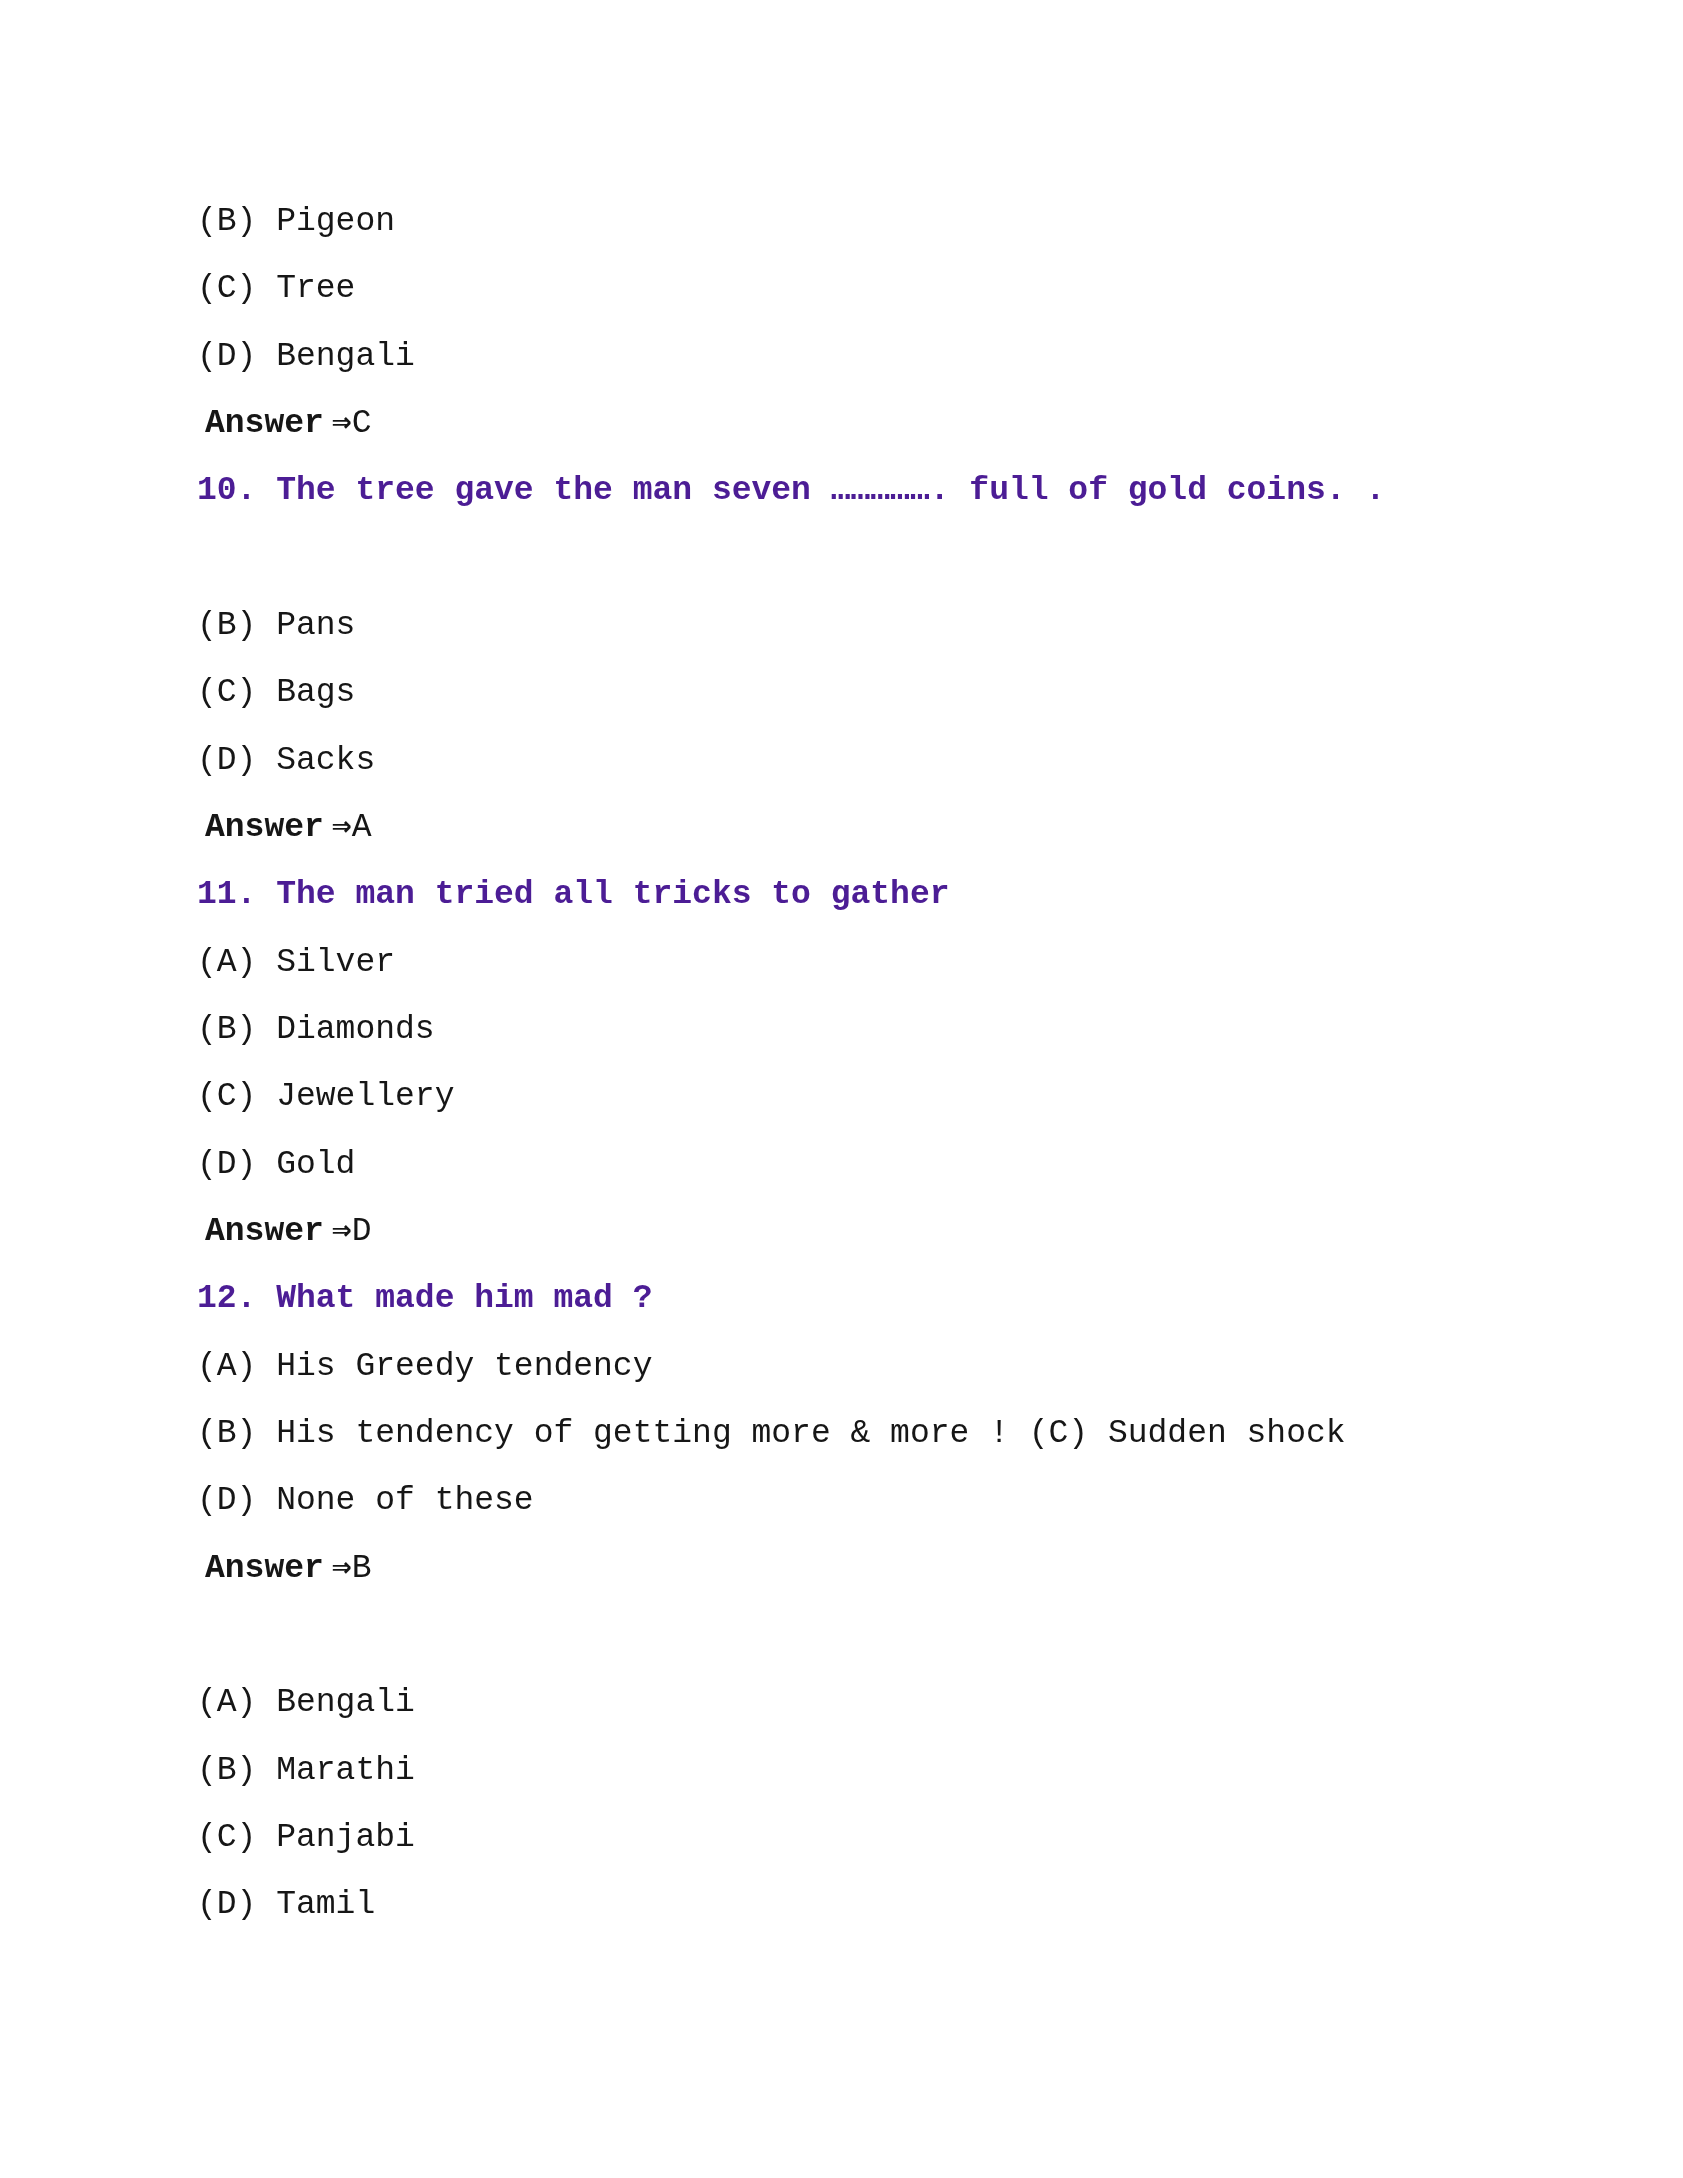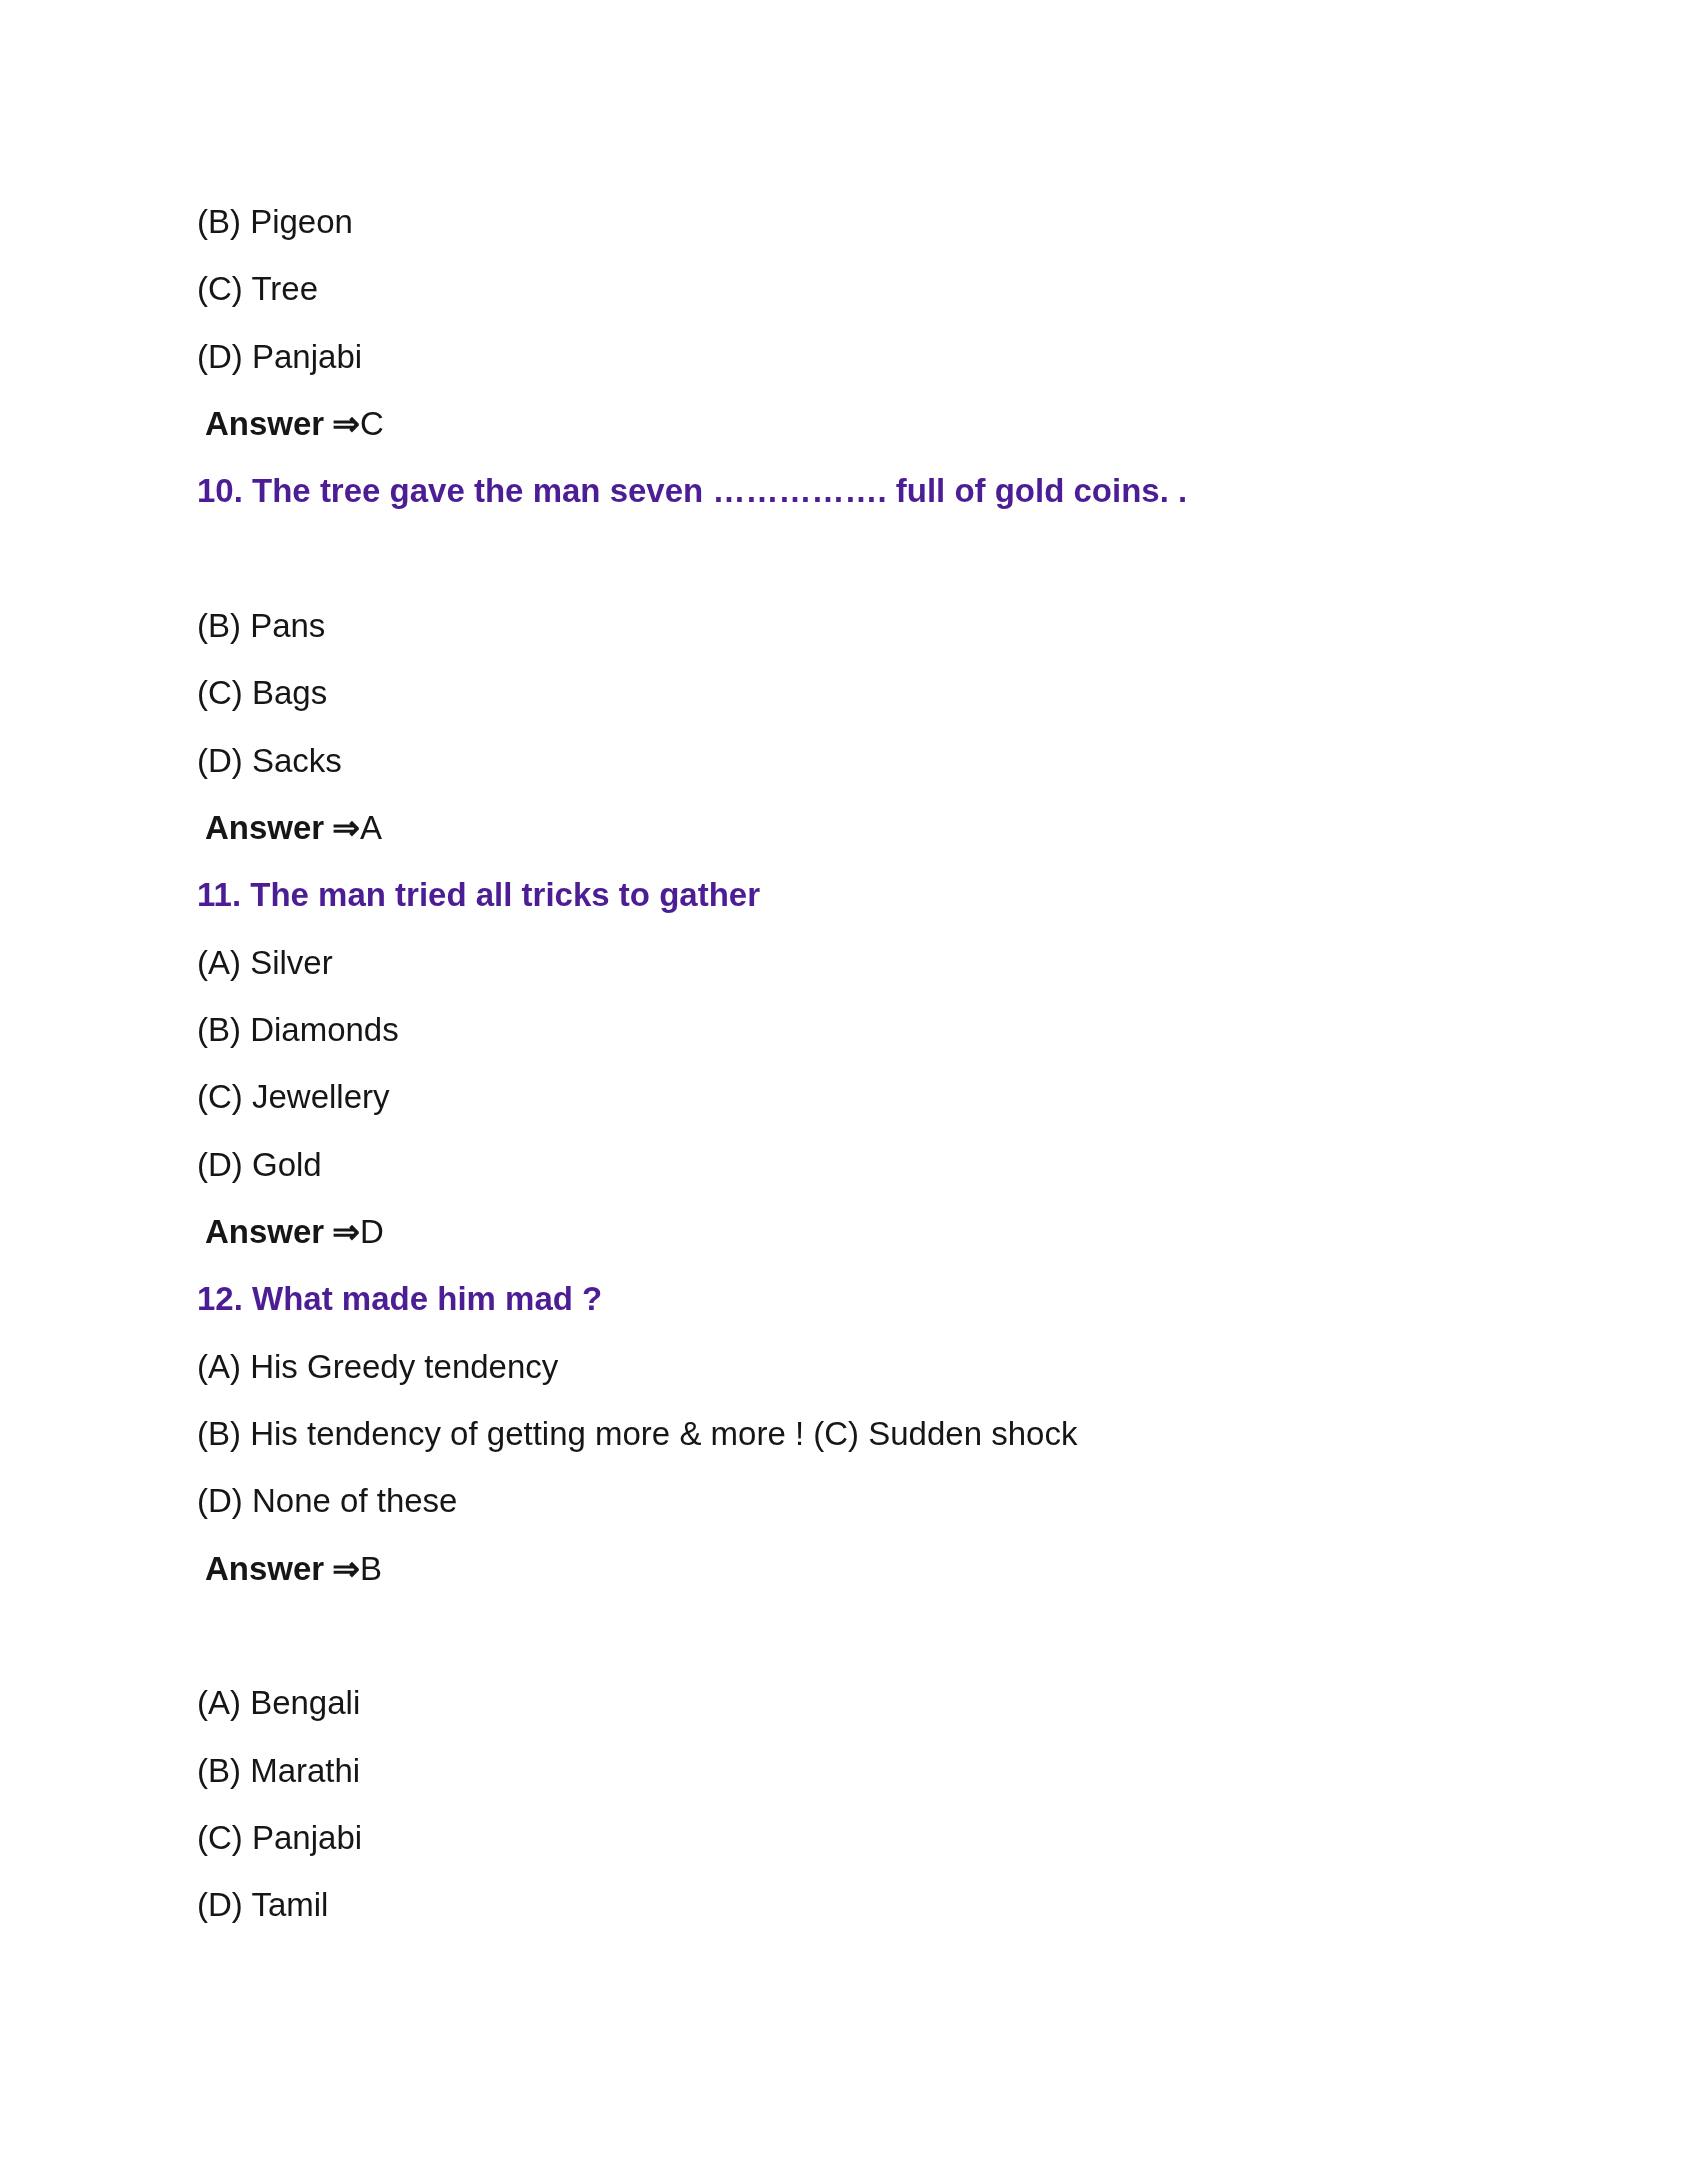--- a/index.html
+++ b/index.html
@@ -1,38 +1,38 @@
 <!DOCTYPE html>
 <html><head>
 <meta charset="utf-8">
 <style>
   html, body { margin: 0; padding: 0; background: #ffffff; }
   body { width: 1683px; height: 2178px; position: relative; overflow: hidden; }
   .page {
     position: absolute; left: 0; top: 0; width: 1683px; height: 1538px;
     background: #ffffff; color: #111111;
-    font-family: Liberation Sans, sans-serif;
+    font-family: Liberation Mono, monospace;
   }
   .line {
     position: absolute; left: 197px; height: 67px; line-height: 67px;
     font-size: 33px; white-space: nowrap; color: #161616;
   }
   .line.q { font-weight: bold; color: #4c1d95; }
   .line.ans { left: 205px; text-align: right; }
   .ans .lbl { font-weight: bold; }
   .ans .arrow { font-weight: bold; margin-left: 8px; }
   .ans .letter { font-weight: normal; }
 </style>
 </head>
 <body>
 
 <div class="page">
   <div class="line" style="top:188px">(B) Pigeon</div>
   <div class="line" style="top:255px">(C) Tree</div>
-  <div class="line" style="top:323px">(D) Panjabi</div>
+  <div class="line" style="top:323px">(D) Bengali</div>
   <div class="line ans" style="top:390px"><span class="lbl">Answer</span><span class="arrow">⇒</span><span class="letter">C</span></div>
 
   <div class="line q" style="top:457px">10. The tree gave the man seven ……………. full of gold coins. .</div>
   <div class="line" style="top:592px">(B) Pans</div>
   <div class="line" style="top:659px">(C) Bags</div>
   <div class="line" style="top:727px">(D) Sacks</div>
   <div class="line ans" style="top:794px"><span class="lbl">Answer</span><span class="arrow">⇒</span><span class="letter">A</span></div>
 
   <div class="line q" style="top:861px">11. The man tried all tricks to gather</div>
   <div class="line" style="top:929px">(A) Silver</div>

